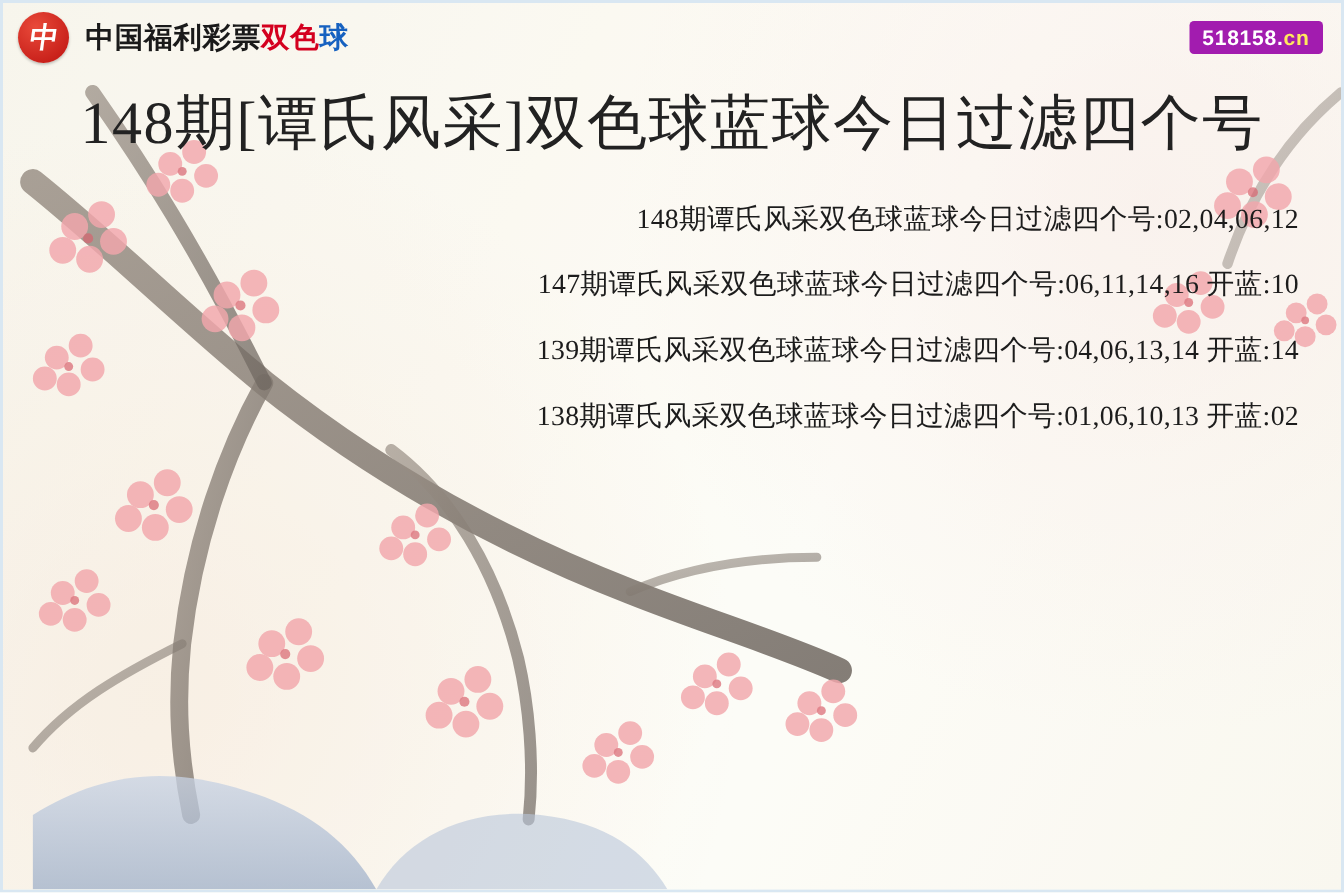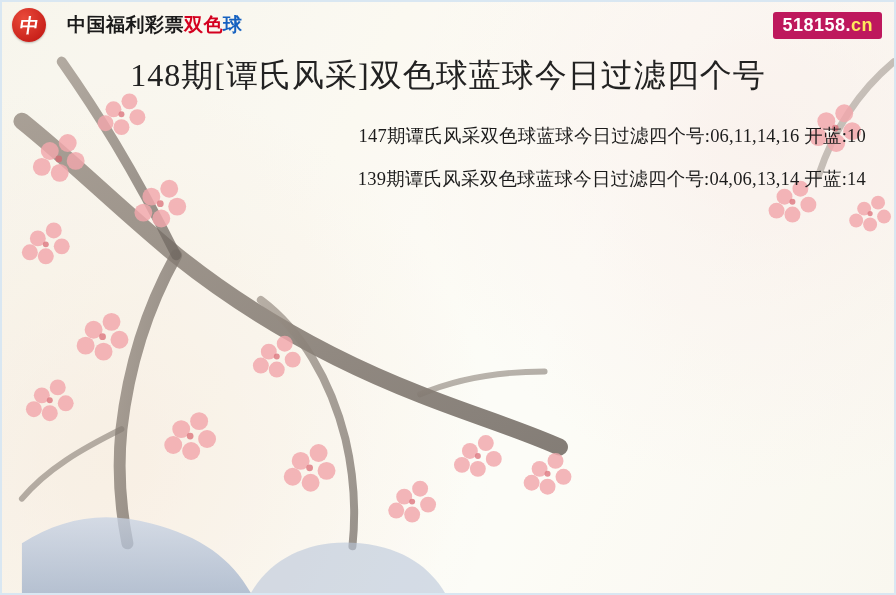--- a/index.html
+++ b/index.html
@@ -58,50 +58,50 @@
   }
   .logo-mark span {
     color: #fff;
     font-size: 19px;
     font-family: "Liberation Serif", serif;
     font-weight: bold;
     line-height: 1;
     transform: skewX(-8deg);
   }
   .logo-text {
-    margin-left: 21px;
+    margin-left: 11px;
     font-size: 19px;
     color: #1a1a1a;
     font-family: "Liberation Sans", sans-serif;
     font-weight: bold;
     letter-spacing: 0.5px;
     white-space: nowrap;
   }
   .logo-text .hl { color: #d4001f; }
   .logo-text .hl2 { color: #1661c0; }
   .spacer { flex: 1 1 auto; }
   .site-chip {
-    background: #be185d;
+    background: #a21caf;
     color: #ffffff;
     font-family: "Liberation Sans", sans-serif;
-    font-size: 18px;
+    font-size: 14px;
     font-weight: bold;
     padding: 3px 9px;
     border-radius: 3px;
     letter-spacing: 0.5px;
     white-space: nowrap;
   }
   .site-chip .dom { color: #ffe95c; }
 
   
   .title {
     position: relative;
     z-index: 2;
     text-align: center;
-    font-size: 32px;
+    font-size: 40px;
     color: #222222;
     font-family: "Liberation Serif", "DejaVu Serif", serif;
     margin: 6px 0 16px 0;
     letter-spacing: 1px;
     white-space: nowrap;
   }
 
   
   .list {
     position: relative;
@@ -262,17 +262,19 @@
     </div>
     <div class="spacer"></div>
     <div class="site-chip">
       <span>518158.</span><span class="dom">cn</span>
     </div>
   </div>
 
   <div class="title">148期[谭氏风采]双色球蓝球今日过滤四个号</div>
 
   <div class="list">
+    <div class="row">148期谭氏风采双色球蓝球今日过滤四个号:02,04,06,12</div>
     <div class="row">147期谭氏风采双色球蓝球今日过滤四个号:06,11,14,16 开蓝:10</div>
     <div class="row">139期谭氏风采双色球蓝球今日过滤四个号:04,06,13,14 开蓝:14</div>
+    <div class="row">138期谭氏风采双色球蓝球今日过滤四个号:01,06,10,13 开蓝:02</div>
   </div>
 
 </div>
 
 </body></html>

